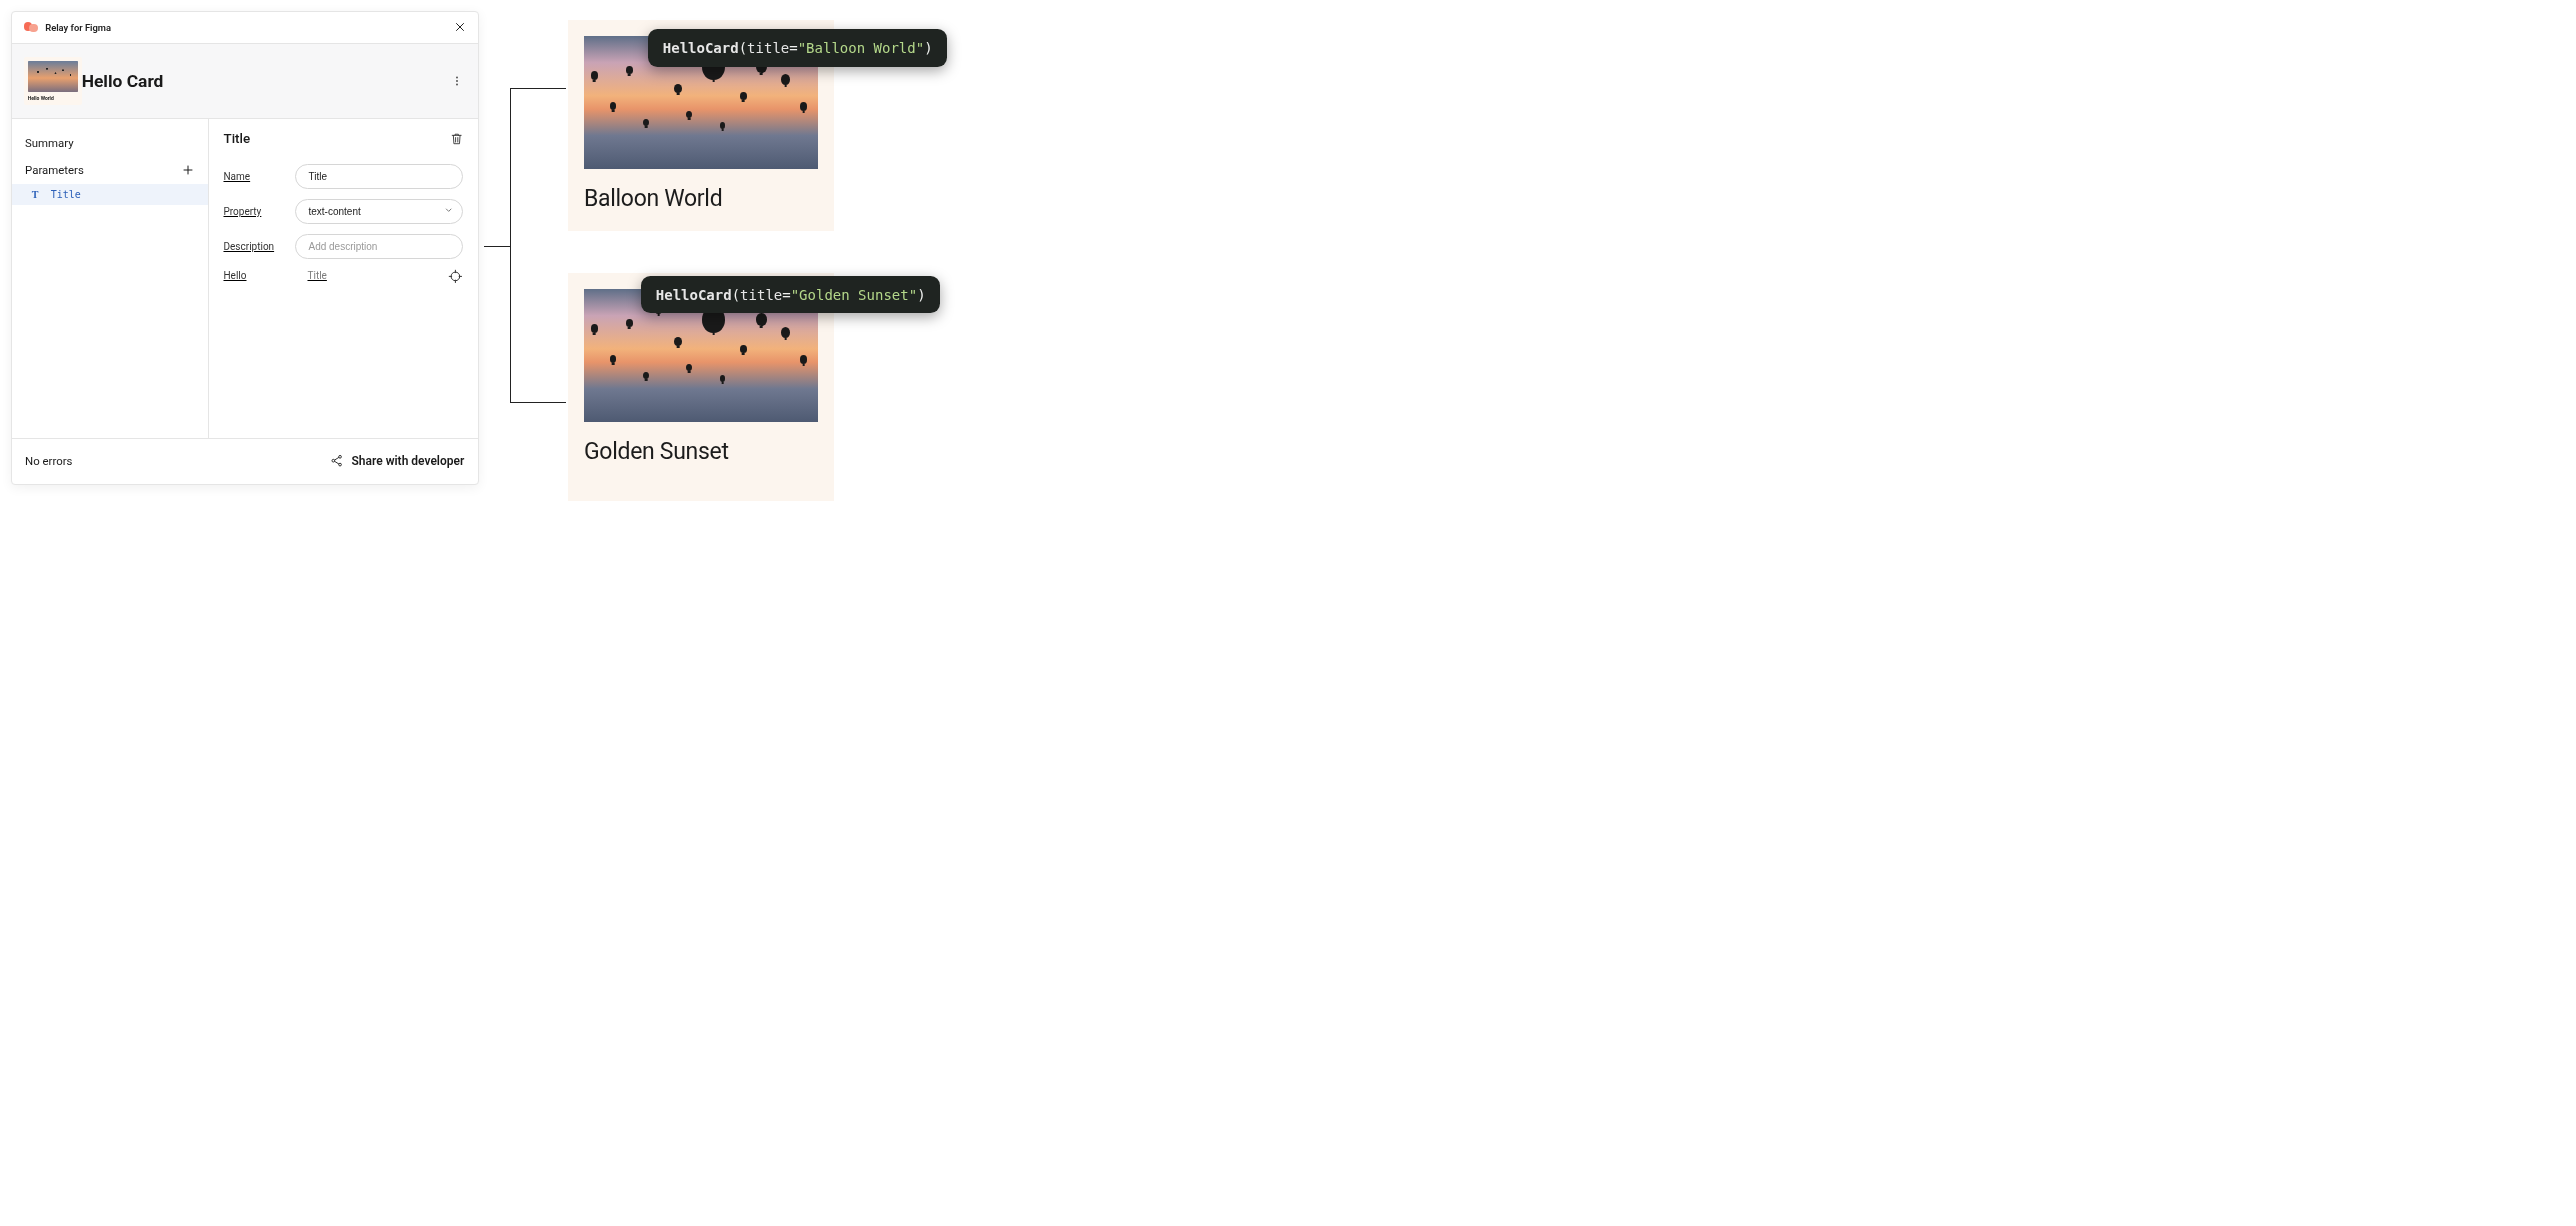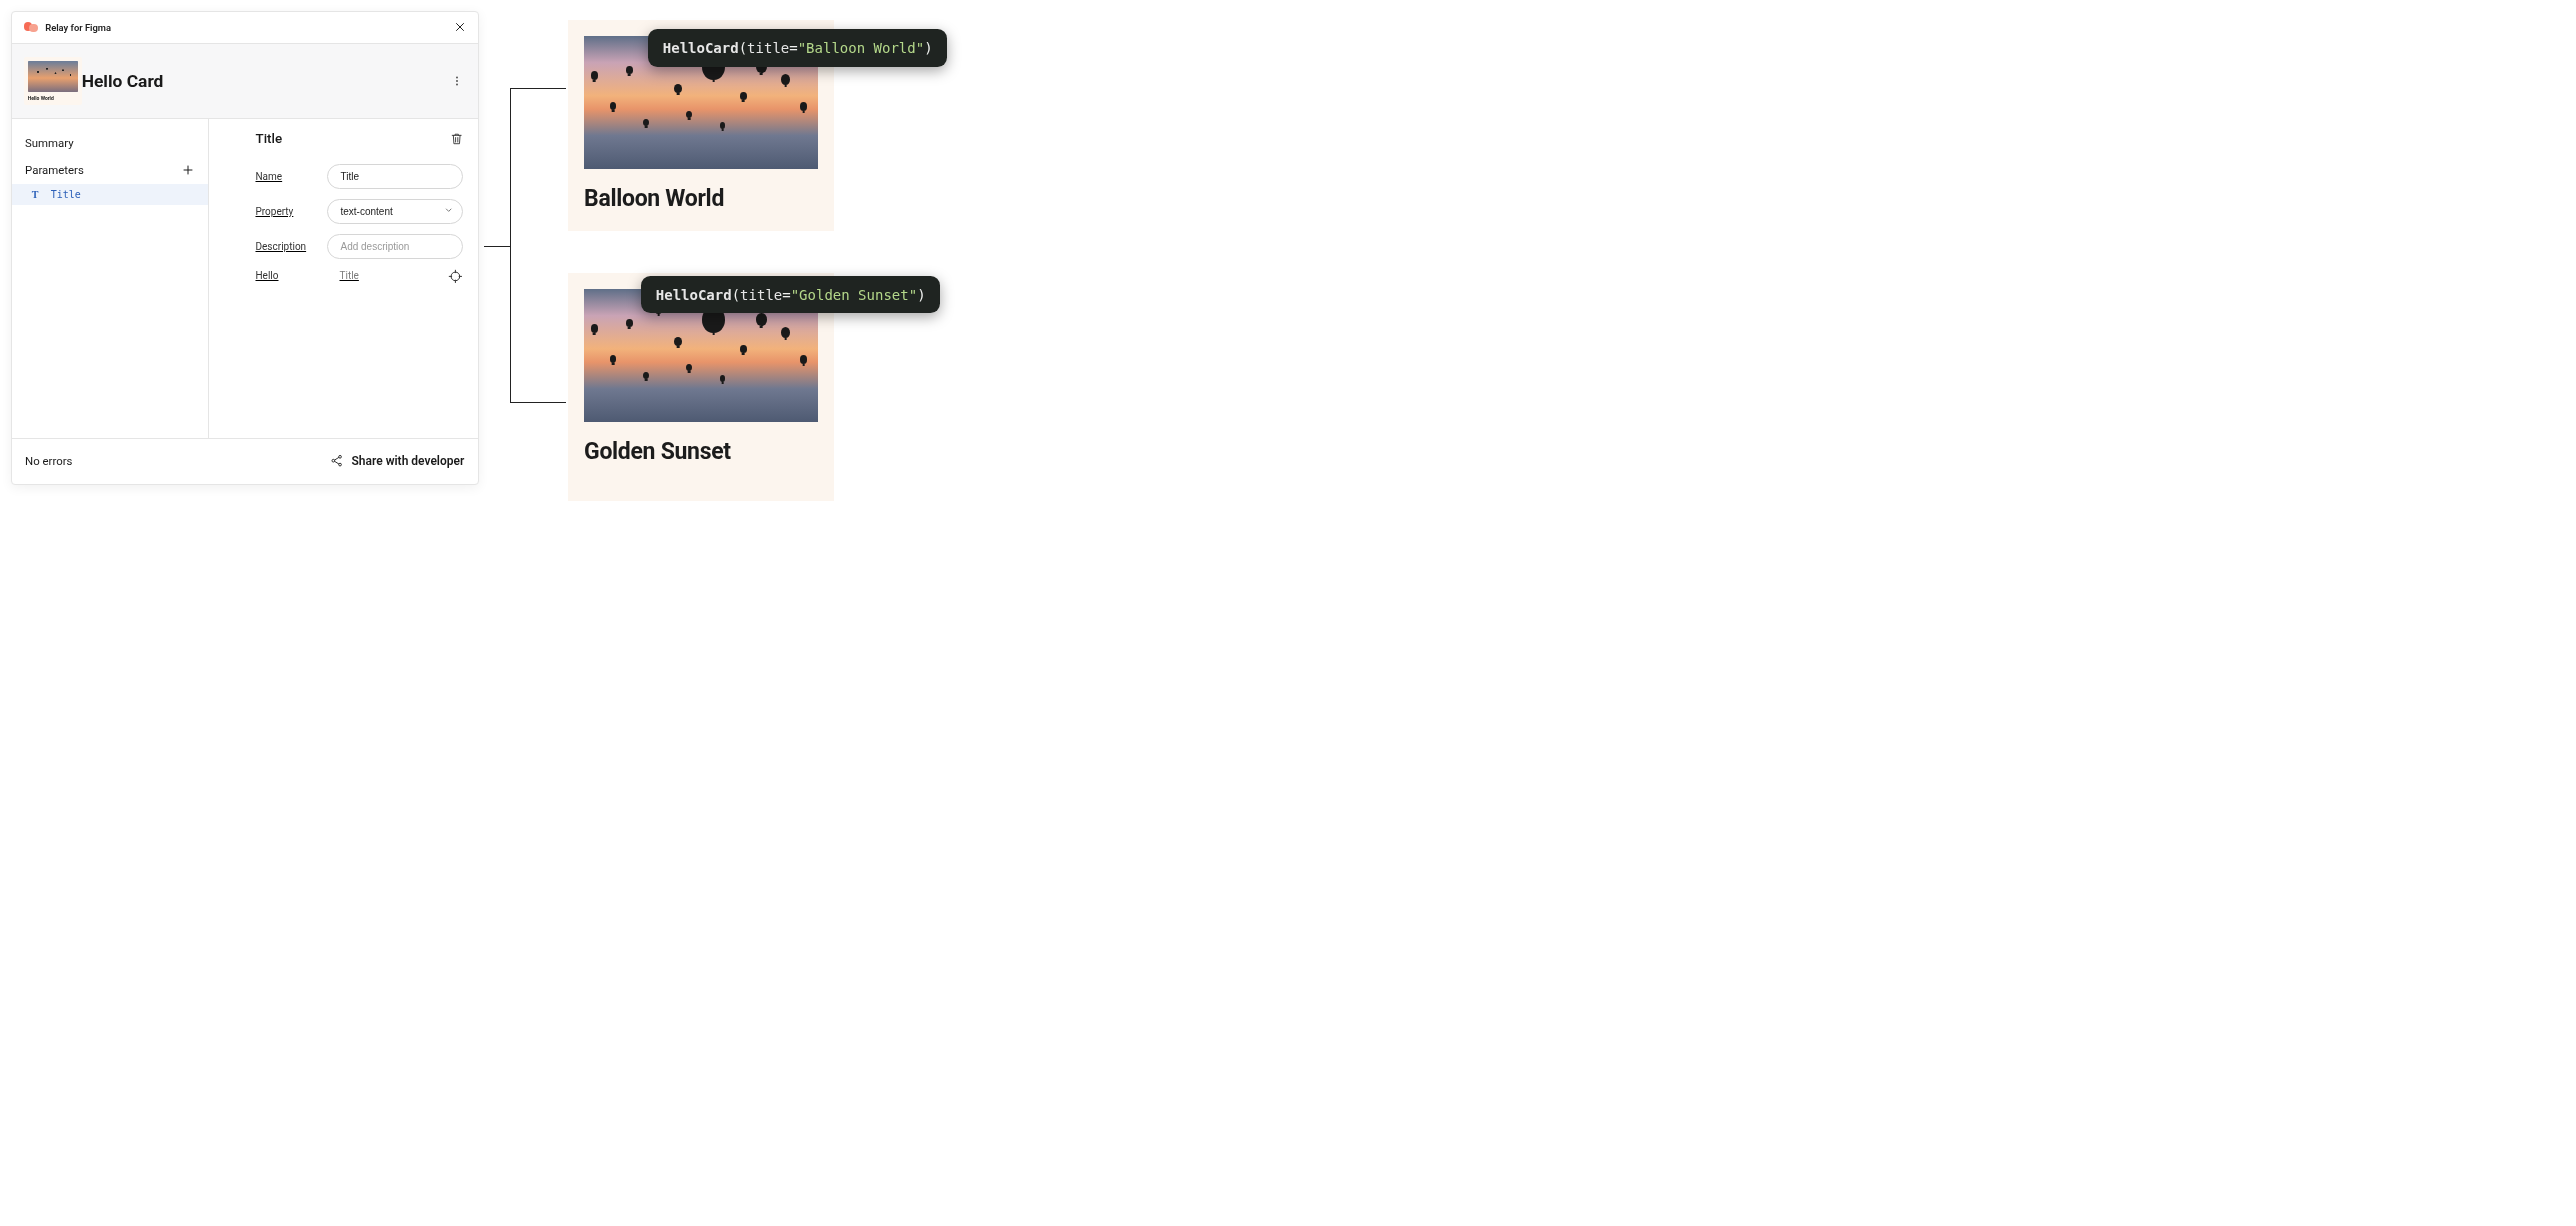--- a/index.html
+++ b/index.html
@@ -88,21 +88,20 @@
 }
 .thumb-caption { font-size: 5px; font-weight: 700; color: #222; }
 .banner-title { font-size: 17.4px; font-weight: 700; color: #1a1a1a; flex: 1; }
 .kebab { cursor: pointer; color: #444; padding: 2.7px; }
 .kebab svg { width: 12px; height: 12px; display: block; }
 
 .panel-body {
   flex: 1;
   display: flex;
   min-height: 0;
-  gap: 32px;
 }
 
 .sidebar {
   width: 197px;
   border-right: 0.7px solid #e5e5e5;
   padding-top: 9.4px;
 }
 .sidebar-item {
   padding: 6.7px 13.4px;
   font-size: 11.4px;
@@ -263,21 +262,21 @@
   content: "";
   position: absolute;
   left: 50%; bottom: -2px;
   transform: translateX(-50%);
   width: 2.7px; height: 2px;
   background: #1a1a1a;
 }
 .card-title {
   margin-top: 16px;
   font-size: 23px;
-  font-weight: 700;
+  font-weight: 400;
   color: #1c1c1c;
   letter-spacing: -0.3px;
 }
 
 .code-pill {
   position: absolute;
   background: #1f2421;
   color: #eef0ee;
   font-family: ui-monospace, "SF Mono", Menlo, Consolas, monospace;
   font-size: 14px;

